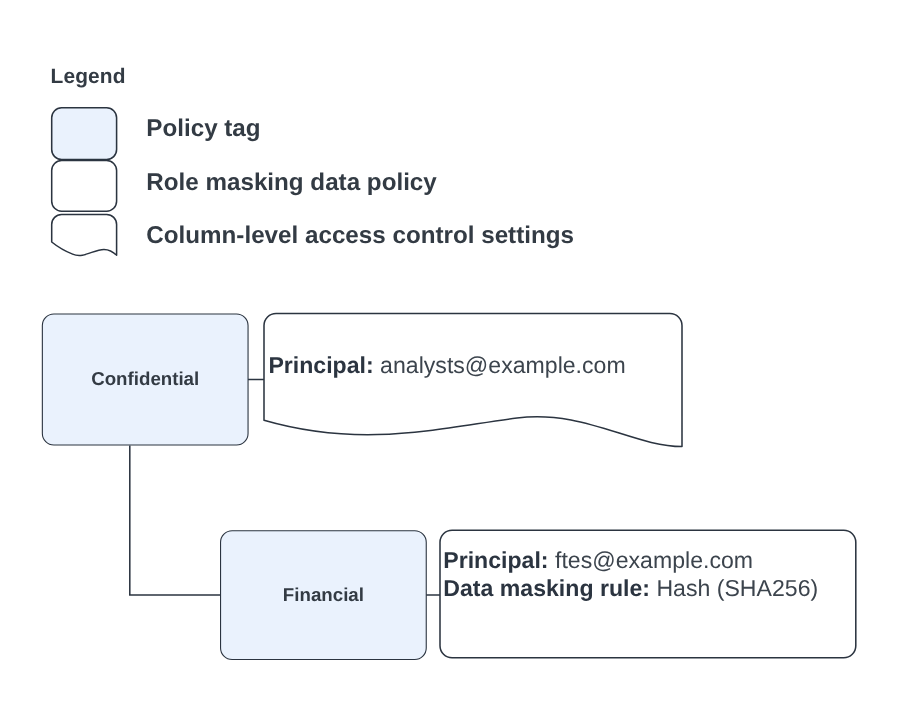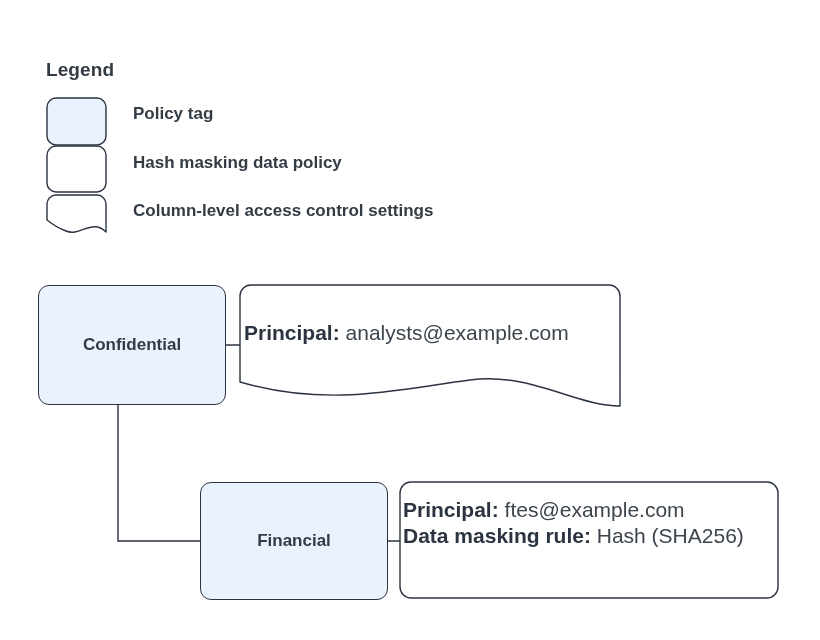--- a/index.html
+++ b/index.html
@@ -34,21 +34,21 @@
   
   #legend-title {
     left: 46px;
     top: 59px;
     font-size: 19px;
     font-weight: bold;
     letter-spacing: 0.1px;
     color: #333b44;
   }
   .legend-row-label {
-    font-size: 17px;
+    font-size: 22px;
     font-weight: bold;
     color: #333b44;
     white-space: nowrap;
   }
   #legend-label-0 { left: 133px; top: 104px; }
   #legend-label-1 { left: 133px; top: 153px; }
   #legend-label-2 { left: 133px; top: 201px; }
 
   
   .node-box {
@@ -122,21 +122,21 @@
              C 400 389, 330 408, 240 382
              Z" fill="#ffffff" stroke="#2b3440" stroke-width="1.4" stroke-linejoin="round"></path>
 
     <rect x="400" y="482" width="378" height="116" rx="11" ry="11" fill="#ffffff" stroke="#2b3440" stroke-width="1.4"></rect>
   </svg>
 
   <div class="abs" id="legend-title">Legend</div>
 
   <div class="abs legend-row-label" id="legend-label-0">Policy tag</div>
 
-  <div class="abs legend-row-label" id="legend-label-1">Hash masking data policy</div>
+  <div class="abs legend-row-label" id="legend-label-1">Role masking data policy</div>
 
   <div class="abs legend-row-label" id="legend-label-2">Column-level access control settings</div>
 
   <div class="abs node-box" id="node-confidential">
     <span>Confidential</span>
   </div>
 
   <div class="abs node-box" id="node-financial">
     <span>Financial</span>
   </div>

